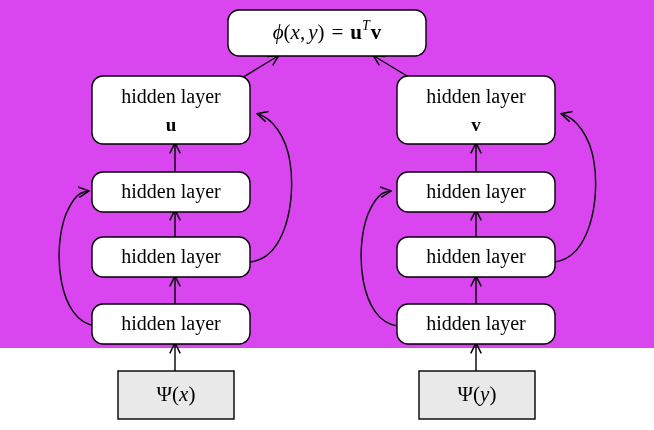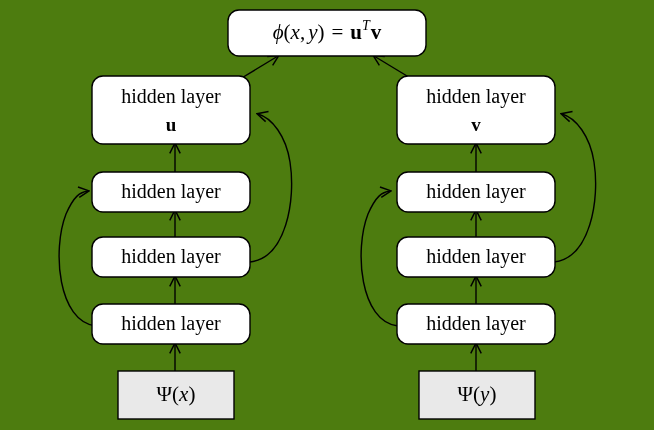--- a/index.html
+++ b/index.html
@@ -9,22 +9,22 @@
   }
   body {
     width: 654px;
     height: 430px;
     font-family: "Liberation Serif", "DejaVu Serif", serif;
     overflow: hidden;
   }
   #diagram-root {
     position: relative;
     width: 654px;
-    height: 430px;
-    background: #4d7c0f;
+    height: 348px;
+    background: #d946ef;
   }
   svg.diagram-canvas {
     position: absolute;
     top: 0;
     left: 0;
     width: 654px;
     height: 430px;
   }
   .node-box {
     fill: #ffffff;

